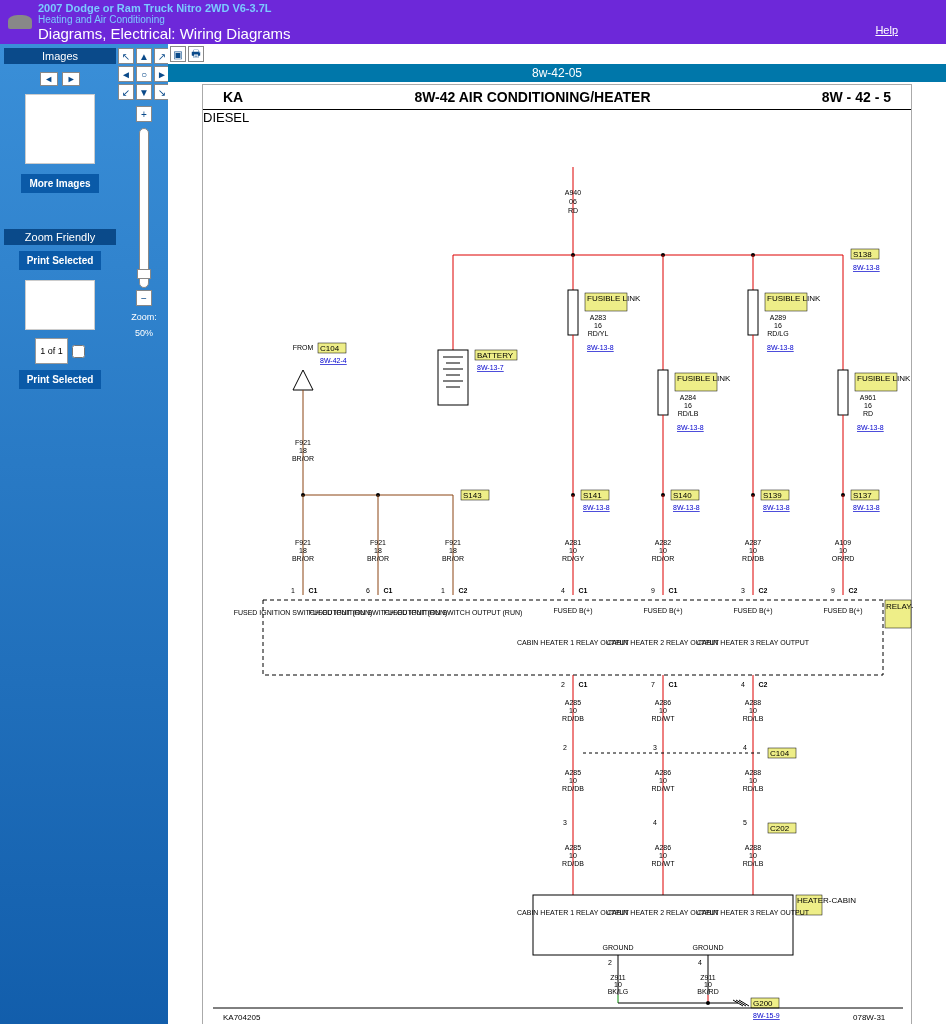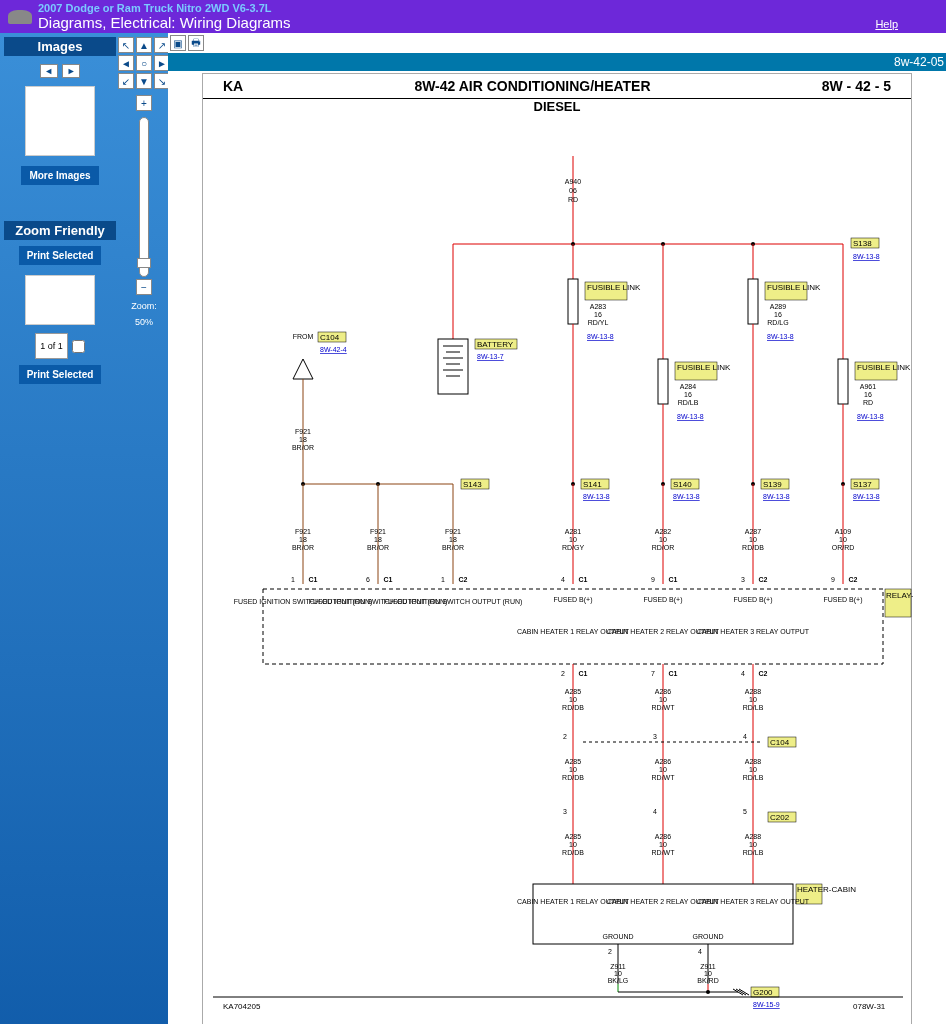--- a/index.html
+++ b/index.html
@@ -6,36 +6,36 @@
 body { background: #fff; width: 946px; }
 .top-bar { background: #6d28d9; color: #fff; padding: 2px 8px; display: flex; align-items: center; font-size: 11px; }
 .car-icon { width: 24px; height: 14px; background: #888; border-radius: 40% 40% 2px 2px; margin-right: 6px; }
 .vehicle-info { flex: 1; }
 .vehicle-title { color: #7bc9ff; font-weight: bold; }
 .vehicle-sub { color: #7bc9ff; font-size: 10px; }
 .vehicle-crumb { font-size: 15px; }
 .help-link { color: #fff; font-size: 11px; margin-right: 40px; text-decoration: underline; cursor: pointer; margin-top: 15px; }
 .main-layout { display: flex; }
 .sidebar { width: 120px; background: linear-gradient(to bottom, #3a8fd8, #0f5aa8); min-height: 970px; padding: 4px; display: flex; flex-direction: column; align-items: center; gap: 4px; }
-.sidebar-header { background: #0a4a8a; color: #fff; font-size: 13px; font-weight: bold; width: 100%; text-align: center; padding: 2px; }
+.sidebar-header { background: #0a4a8a; color: #fff; font-size: 11px; font-weight: normal; width: 100%; text-align: center; padding: 2px; }
 .nav-btn { width: 18px; height: 14px; background: #fff; border: 1px solid #888; font-size: 9px; display: inline-flex; align-items: center; justify-content: center; cursor: pointer; color: #0a4a8a; }
 .thumb { width: 70px; height: 70px; background: #fff; border: 1px solid #ccc; margin: 4px auto; }
 .blue-btn { background: #0a5aa8; color: #fff; border: none; padding: 4px 8px; font-size: 10px; cursor: pointer; margin: 2px; font-weight: bold; }
 .page-count { font-size: 9px; background: #fff; padding: 7px 4px; border: 1px solid #999; }
 .toolbar { width: 48px; background: linear-gradient(to bottom, #3a8fd8, #0f5aa8); min-height: 970px; padding: 4px 2px; display: flex; flex-direction: column; align-items: center; gap: 2px; }
 .tool-row { display: flex; gap: 2px; }
 .tool-btn { width: 16px; height: 16px; background: #fff; border: 1px solid #888; font-size: 10px; display: inline-flex; align-items: center; justify-content: center; cursor: pointer; color: #0a4a8a; }
 .slider-track { width: 10px; height: 160px; background: #fff; border: 1px solid #888; border-radius: 5px; margin-top: 4px; position: relative; }
 .slider-thumb { width: 14px; height: 10px; background: #fff; border: 1px solid #888; position: absolute; left: -3px; top: 140px; }
 .zoom-text { font-size: 9px; color: #fff; margin-top: 4px; }
 .content { flex: 1; background: #fff; }
-.content-title { background: #07a; color: #fff; text-align: right; font-size: 12px; padding: 2px; }
+.content-title { background: #07a; color: #fff; text-align: center; font-size: 12px; padding: 2px; }
 .diagram-wrap { position: relative; width: 710px; height: 998px; margin: 2px auto; border: 1px solid #aaa; }
 .dia-header { display: flex; justify-content: space-between; padding: 4px 20px; font-size: 14px; font-weight: bold; border-bottom: 1px solid #000; }
-.dia-subtitle { text-align: center; font-size: 13px; font-weight: bold; }
+.dia-subtitle { text-align: left; font-size: 13px; font-weight: normal; }
 svg { display: block; }
 .wire-red { stroke: #d00; stroke-width: 1; fill: none; }
 .wire-brown { stroke: #8b4513; stroke-width: 1; fill: none; }
 .wire-black { stroke: #000; stroke-width: 1; fill: none; }
 .wire-green { stroke: #080; stroke-width: 1; fill: none; }
 .dot { fill: #000; }
 .comp-box { fill: #fff; stroke: #000; stroke-width: 1; }
 .dash-box { fill: none; stroke: #000; stroke-width: 1; stroke-dasharray: 4,3; }
 .label-yellow { fill: #ee8; stroke: #000; stroke-width: 0.5; }
 .label-text { font-size: 8px; font-family: Arial; }
@@ -43,20 +43,21 @@
 .link-text { font-size: 7px; fill: #00c; text-decoration: underline; cursor: pointer; }
 .footer { text-align: center; font-size: 10px; padding: 8px; color: #333; }
 </style>
 </head>
 <body>
 
 <div class="top-bar">
   <div class="car-icon"></div>
   <div class="vehicle-info">
     <div class="vehicle-title">2007 Dodge or Ram Truck Nitro 2WD V6-3.7L</div>
+    <div class="vehicle-sub">Heating and Air Conditioning</div>
     <div class="vehicle-crumb">Diagrams, Electrical: Wiring Diagrams</div>
   </div>
   <span class="help-link">Help</span>
 </div>
 
 <div class="main-layout">
 
   <div class="sidebar">
     <div class="sidebar-header">Images</div>
     <div>

